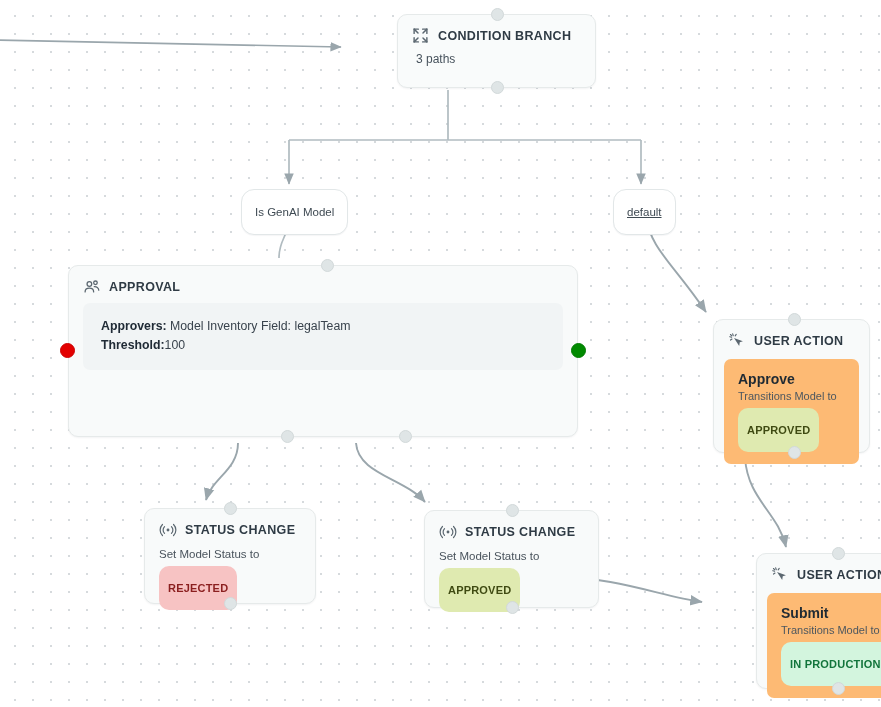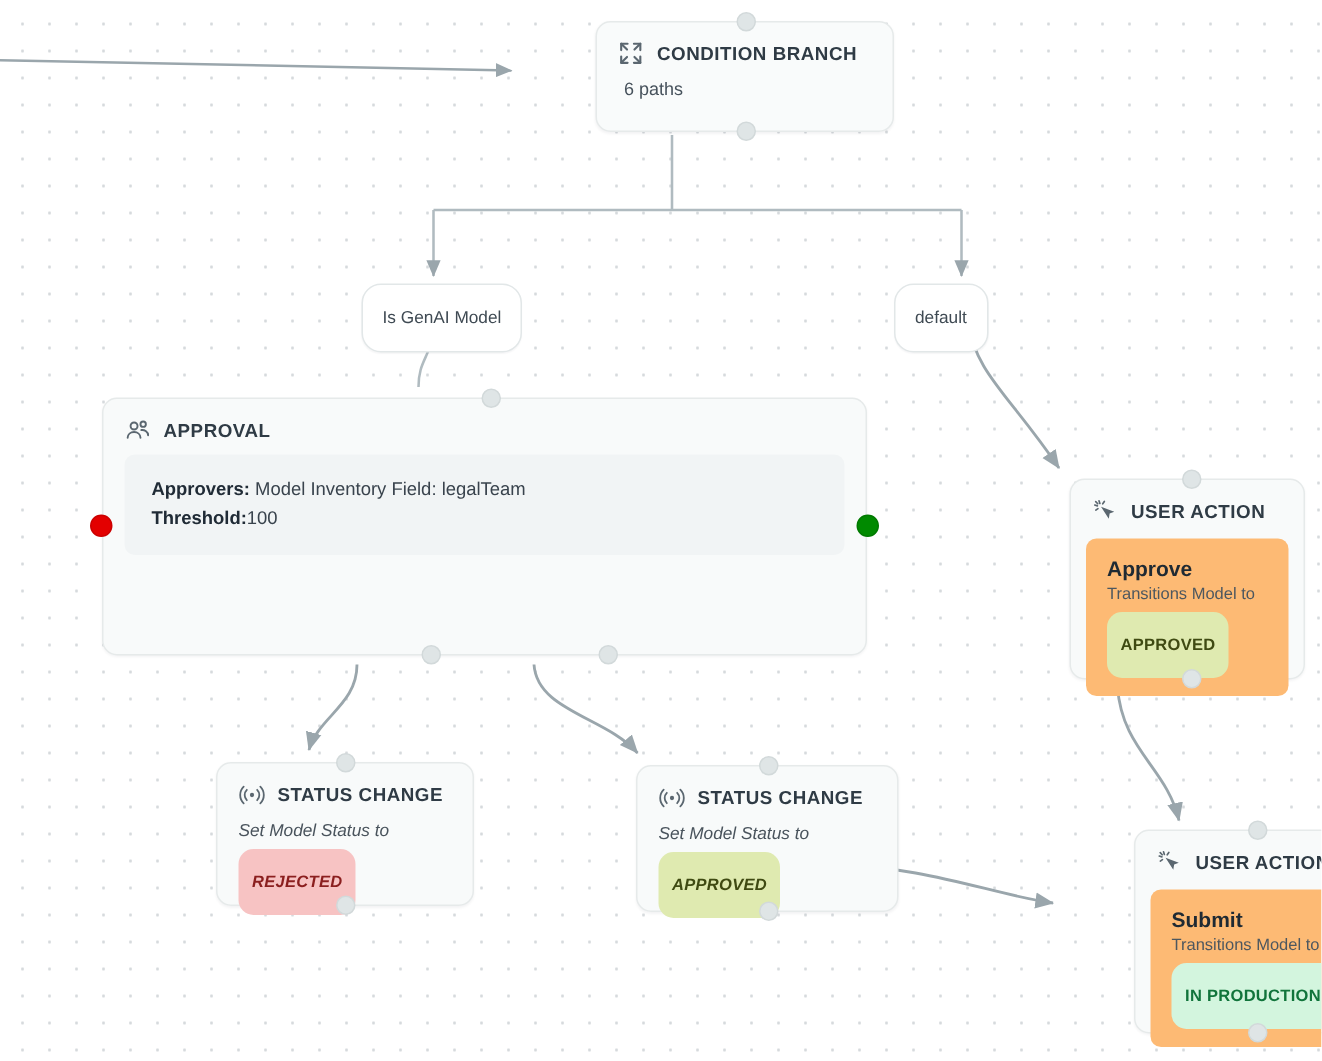--- a/index.html
+++ b/index.html
@@ -80,21 +80,21 @@
 
   
   #node-approval { left: 20px; top: 265px; width: 510px; height: 172px; }
   #node-approval .inner-panel { padding: 14px 16px 16px 18px; }
   .kv { line-height: 18.5px; font-size: 12.3px; color: #39434d; }
   .kv b { font-weight: bold; color: #202b36; }
 
   
   #node-status-rejected { left: 96px; top: 508px; width: 172px; height: 96px; }
   #node-status-approved { left: 376px; top: 510px; width: 175px; height: 98px; }
-  .status-body { padding: 2px 14px 12px 14px; font-style: italic; }
+  .status-body { padding: 2px 14px 12px 14px; }
   .status-line { font-size: 11.5px; color: #49535c; margin-bottom: 6px; }
 
   .badge {
     display: inline-block;
     font-size: 11px;
     font-weight: bold;
     letter-spacing: 0.2px;
     padding: 16px 9px;
     border-radius: 10px;
   }
@@ -183,26 +183,26 @@
           <polyline points="9,21 3,21 3,15"></polyline>
           <polyline points="15,21 21,21 21,15"></polyline>
           <line x1="3" y1="3" x2="8.5" y2="8.5"></line>
           <line x1="21" y1="3" x2="15.5" y2="8.5"></line>
           <line x1="3" y1="21" x2="8.5" y2="15.5"></line>
           <line x1="21" y1="21" x2="15.5" y2="15.5"></line>
         </svg>
       </span>
       <span class="node-title">CONDITION BRANCH</span>
     </div>
-    <div class="sub">6 paths</div>
+    <div class="sub">3 paths</div>
     <div class="handle" style="left:93px; bottom:-7px;"></div>
   </div>
 
   <div class="edge-label" style="left:241px; top:189px;">Is GenAI Model</div>
-  <div class="edge-label" style="left:596px; top:189px;">default</div>
+  <div class="edge-label" style="left:613px; top:189px;text-decoration:underline;">default</div>
 
   <div class="node" id="node-approval">
     <div class="handle" style="left:252px; top:-7px;"></div>
     <div class="handle handle-red" style="left:-9px; top:77px;"></div>
     <div class="handle handle-green" style="right:-9px; top:77px;"></div>
 
     <div class="node-header">
       <span class="node-icon">
         <svg viewBox="0 0 24 24" fill="none" stroke="currentColor" stroke-width="1.7" stroke-linecap="round" stroke-linejoin="round" width="18" height="18">
           <circle cx="8.5" cy="8" r="3.1"></circle>

